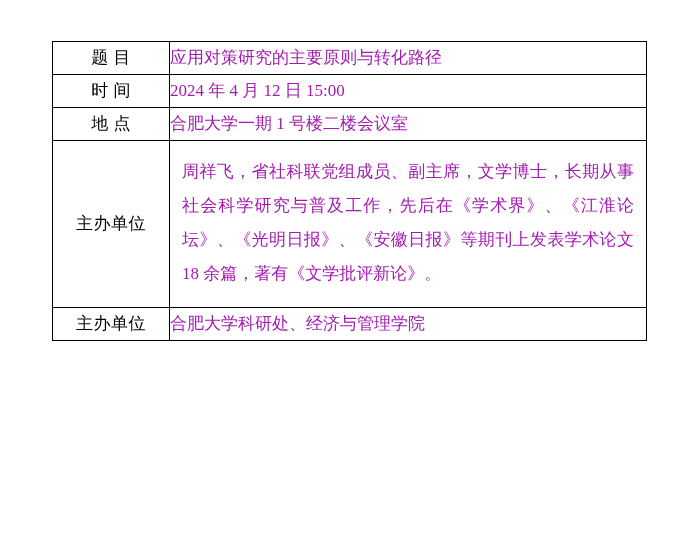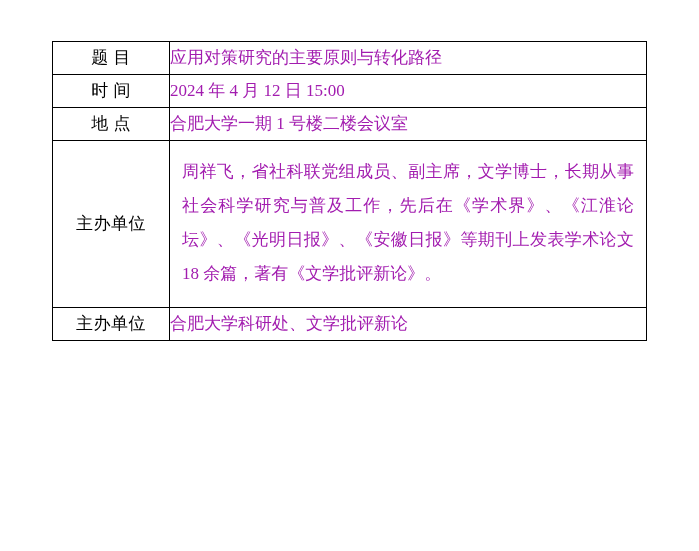--- a/index.html
+++ b/index.html
@@ -84,17 +84,17 @@
       <tr class="row-place">
         <td class="label-cell">地  点</td>
         <td class="value-cell">合肥大学一期 1 号楼二楼会议室</td>
       </tr>
       <tr class="row-bio">
         <td class="label-cell">主办单位</td>
         <td class="value-cell">周祥飞，省社科联党组成员、副主席，文学博士，长期从事社会科学研究与普及工作，先后在《学术界》、《江淮论坛》、《光明日报》、《安徽日报》等期刊上发表学术论文 18 余篇，著有《文学批评新论》。</td>
       </tr>
       <tr class="row-host">
         <td class="label-cell">主办单位</td>
-        <td class="value-cell">合肥大学科研处、文学批评新论</td>
+        <td class="value-cell">合肥大学科研处、经济与管理学院</td>
       </tr>
     </tbody>
   </table>
 </div>
 
 </body></html>

